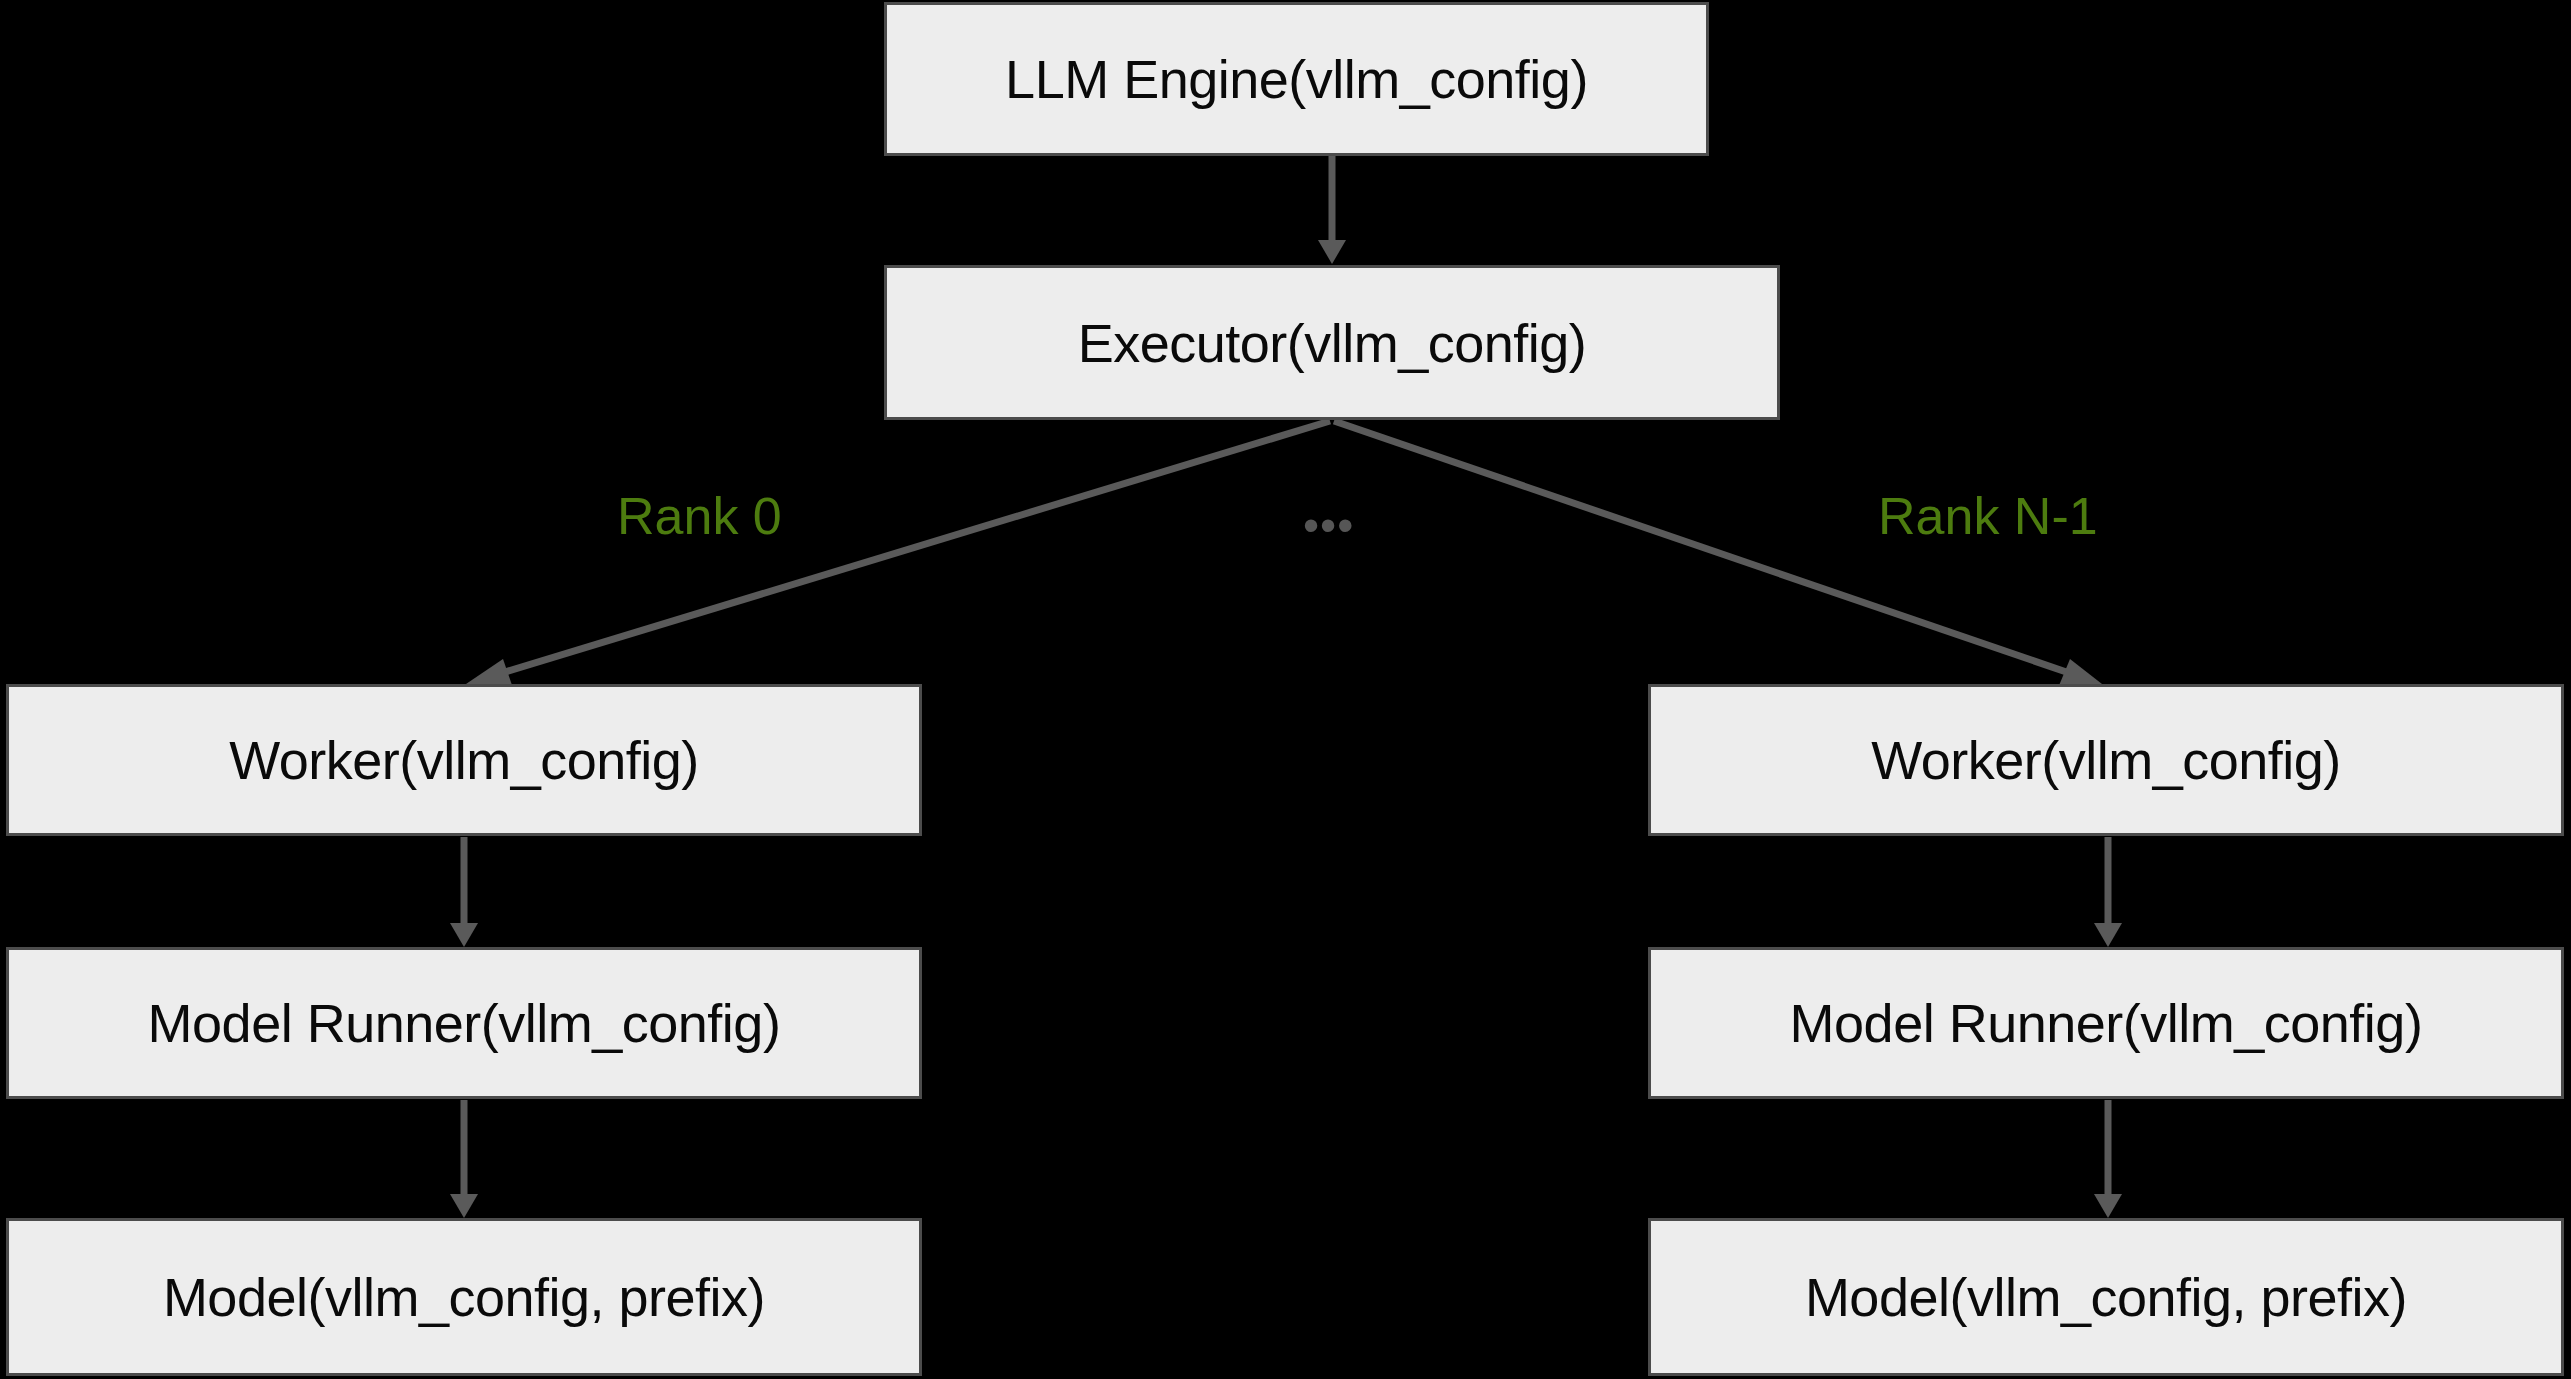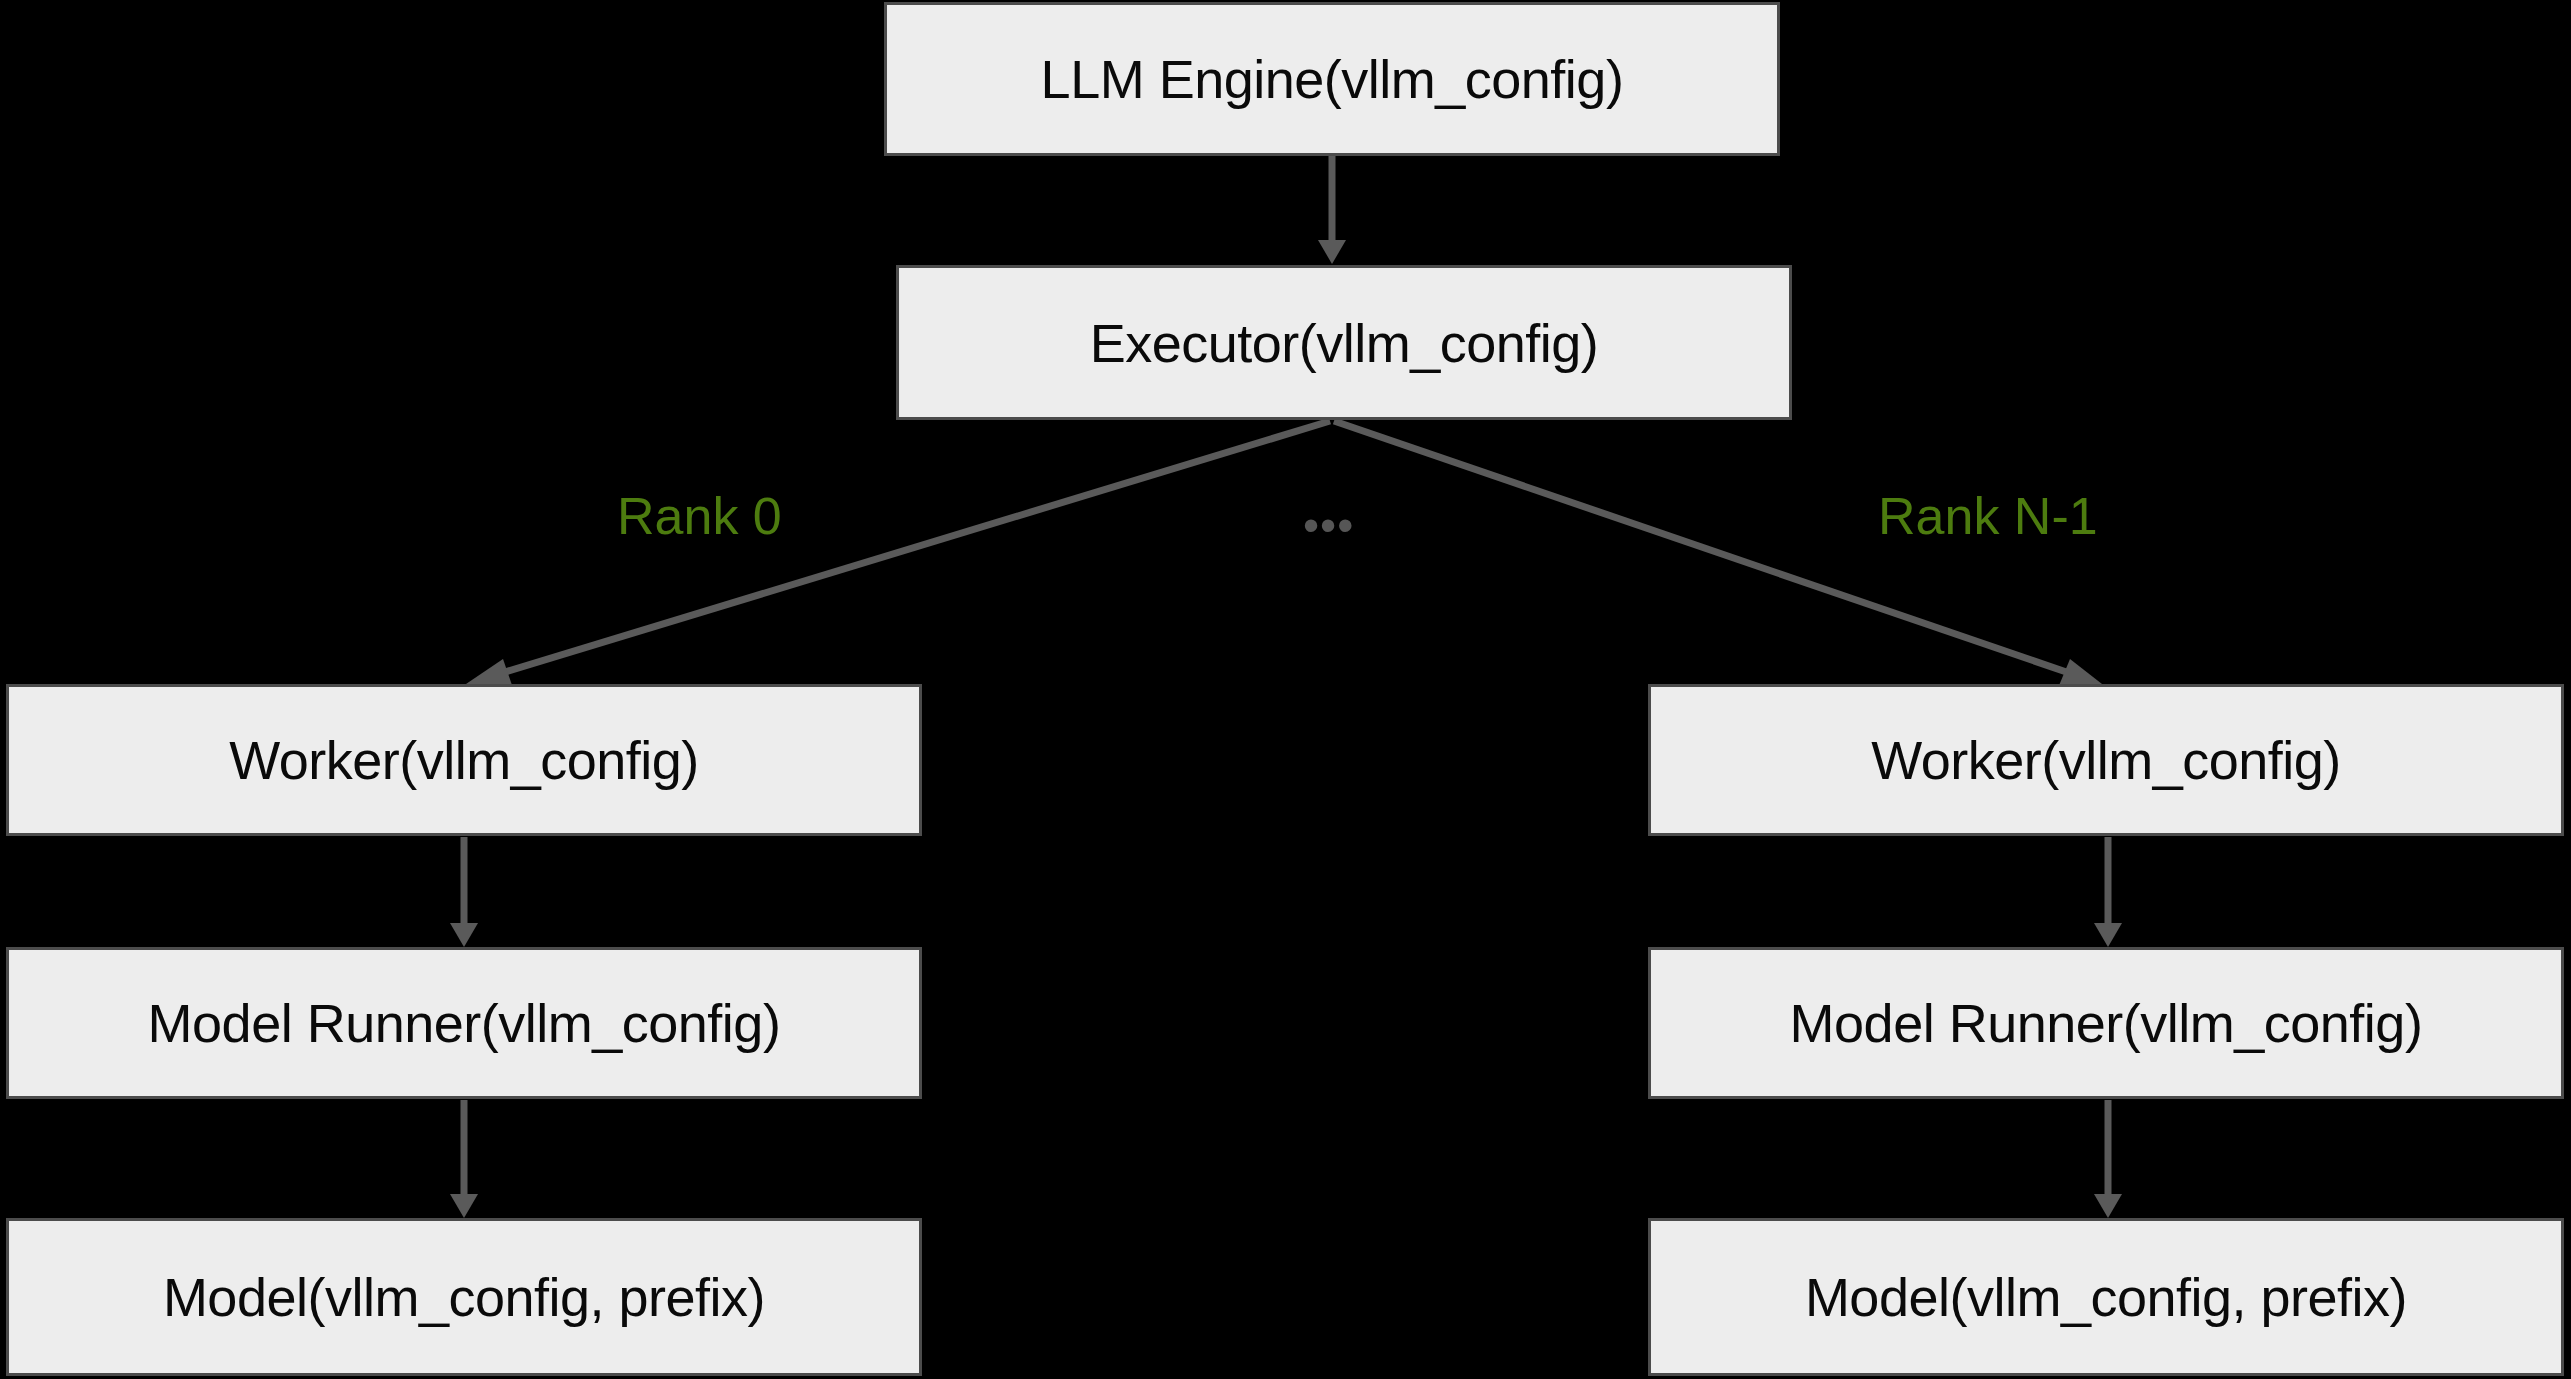--- a/index.html
+++ b/index.html
@@ -54,22 +54,22 @@
   .ellipsis-label {
     position: absolute;
     color: #565656;
     font-size: 52px;
     letter-spacing: 1px;
     line-height: 1;
     white-space: nowrap;
   }
 
   
-  #node-llm-engine   { left: 884px;  top: 2px;    width: 896px; height: 154px; }
-  #node-executor     { left: 884px;  top: 265px;  width: 896px; height: 155px; margin-left: 12px; }
+  #node-llm-engine   { left: 884px;  top: 2px;    width: 825px; height: 154px; }
+  #node-executor     { left: 884px;  top: 265px;  width: 896px; height: 155px; }
   #node-worker-0     { left: 6px;    top: 684px;  width: 916px; height: 152px; }
   #node-worker-n     { left: 1648px; top: 684px;  width: 916px; height: 152px; }
   #node-runner-0     { left: 6px;    top: 947px;  width: 916px; height: 152px; }
   #node-runner-n     { left: 1648px; top: 947px;  width: 916px; height: 152px; }
   #node-model-0      { left: 6px;    top: 1218px; width: 916px; height: 158px; }
   #node-model-n      { left: 1648px; top: 1218px; width: 916px; height: 158px; }
 
   
   #label-rank-0   { left: 617px;  top: 490px; }
   #label-rank-n   { left: 1878px; top: 490px; text-align: right; }

